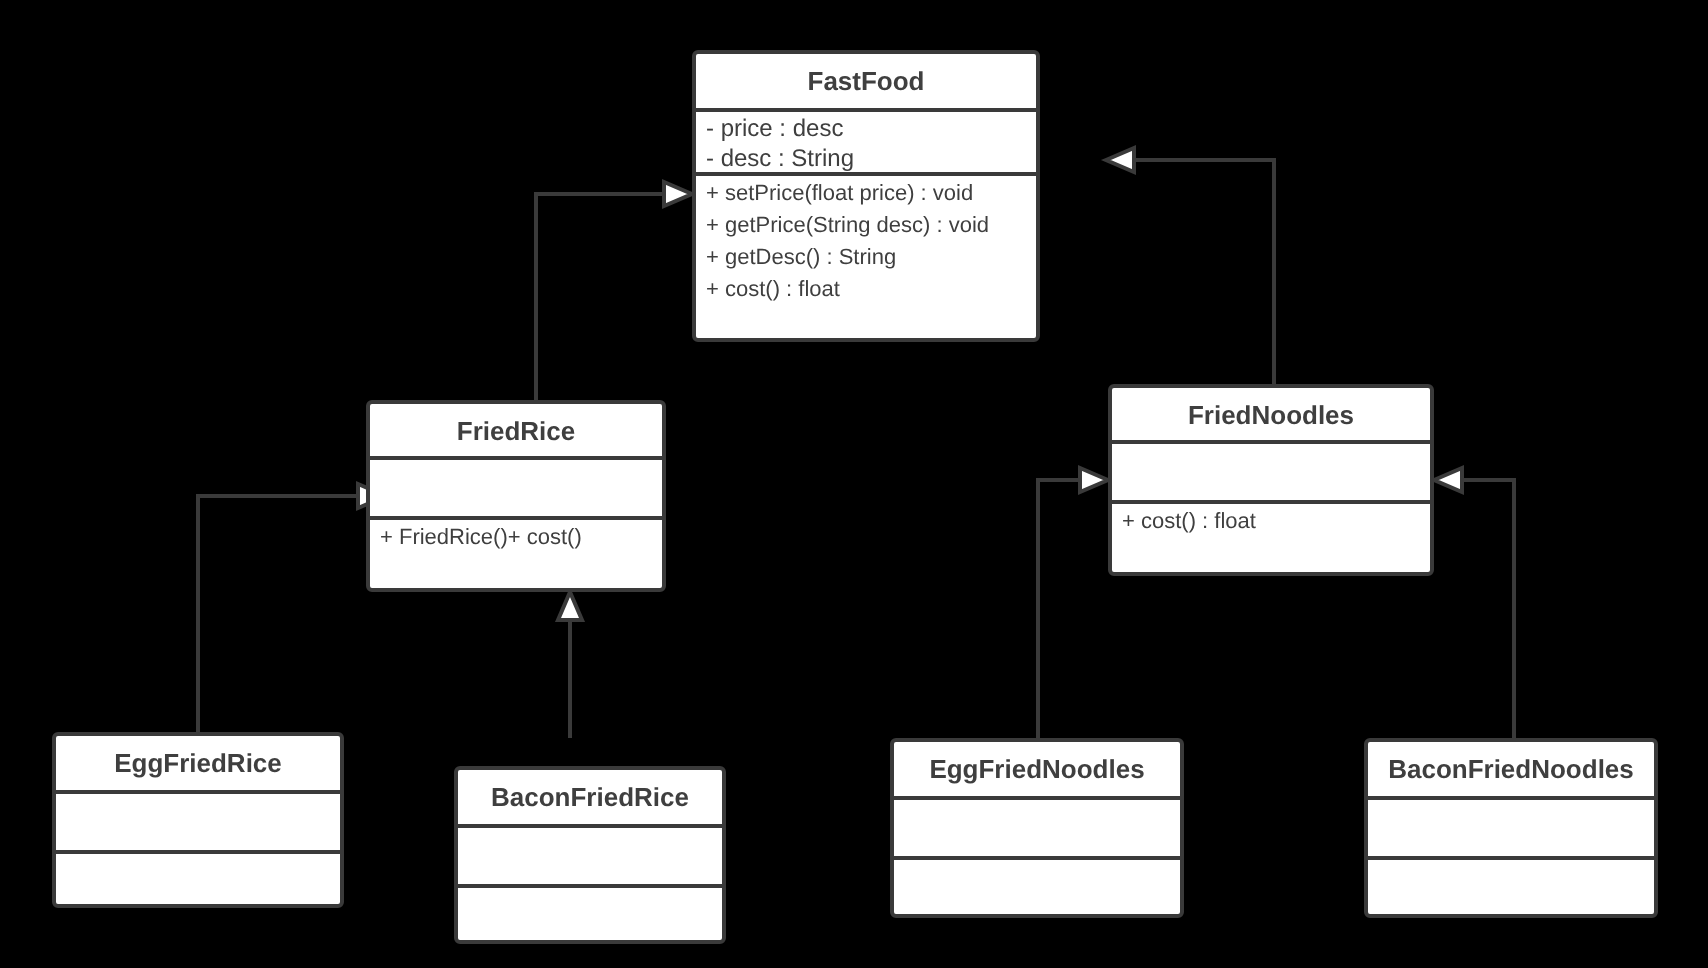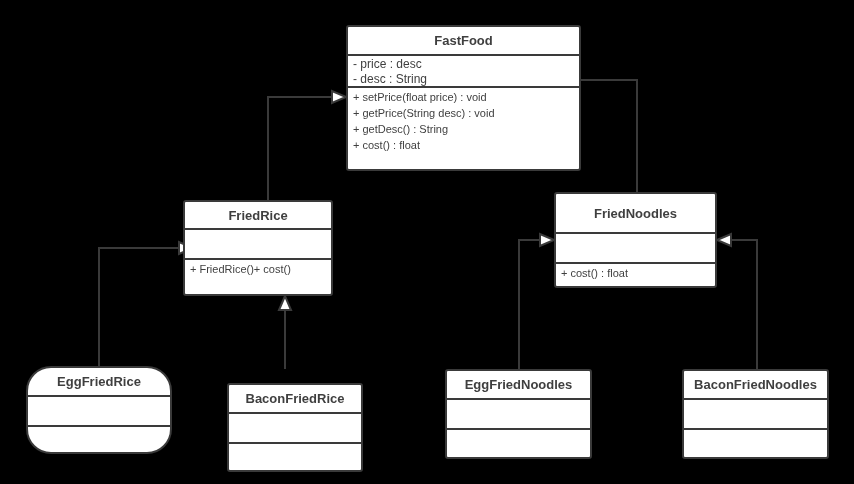--- a/index.html
+++ b/index.html
@@ -43,33 +43,33 @@
   }
   .uml-methods {
     flex:1 1 auto;
     font-size:11px; line-height:16px;
     padding:1px 2px 0 5px;
     overflow:hidden;
   }
   .uml-line { white-space:nowrap; }
 
   
-  .b-fastfood          { left:346px; top:25px;  width:235px; height:146px; }
+  .b-fastfood          { left:346px; top:25px;  width:174px; height:146px; }
   .b-fastfood .uml-title { height:29px; }
   .b-fastfood .uml-attrs { height:32px; line-height:15px; }
 
   .b-friedrice         { left:183px; top:200px; width:150px; height:96px; }
   .b-friedrice .uml-title { height:28px; }
   .b-friedrice .uml-attrs { height:30px; }
 
   .b-friednoodles      { left:554px; top:192px; width:163px; height:96px; }
-  .b-friednoodles .uml-title { height:40px;text-align:center; }
+  .b-friednoodles .uml-title { height:28px;text-align:center; }
   .b-friednoodles .uml-attrs { height:30px; }
 
-  .b-eggfriedrice      { left:26px;  top:366px; width:146px; height:88px;border-radius:25px; }
+  .b-eggfriedrice      { left:26px;  top:366px; width:146px; height:88px; }
   .b-baconfriedrice    { left:227px; top:383px; width:136px; height:89px; }
   .b-eggfriednoodles   { left:445px; top:369px; width:147px; height:90px; }
   .b-baconfriednoodles { left:682px; top:369px; width:147px; height:90px; }
   .bottom-box .uml-title { height:29px; }
   .bottom-box .uml-attrs { height:30px; }
 </style>
 </head>
 <body>
 
 <div class="canvas">

